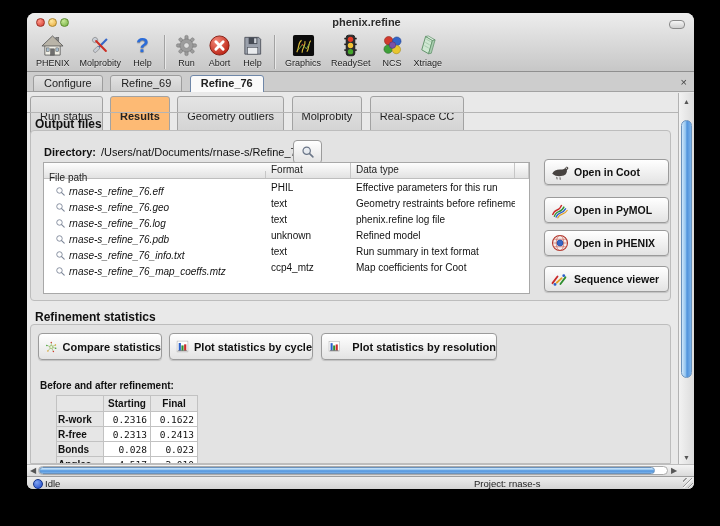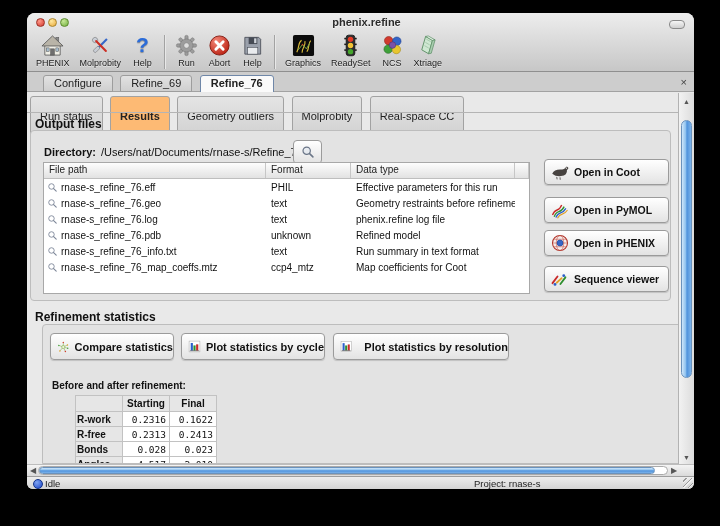--- a/index.html
+++ b/index.html
@@ -36,21 +36,21 @@
   
   #tabbar{
     position:absolute;left:0;top:59px;width:100%;height:20px;background:#cdcdcd;
     border-bottom:1px solid #a2a2a2;box-sizing:border-box;
   }
   .tab{
     position:relative;display:inline-block;height:15px;line-height:15px;margin-top:3px;margin-right:3px;
     padding:0 10px;font-size:11px;color:#222;background:linear-gradient(#e2e2e2,#cfcfcf);
     border:1px solid #9d9d9d;border-radius:3px 3px 0 0;
   }
-  .tab:first-child{margin-left:16px;text-align:center;}
+  .tab:first-child{margin-left:6px;text-align:center;}
   .tab.active{background:#fafafa;border-color:#6f87a8;font-weight:bold;height:16px;margin-top:2px;}
   #tab-close{position:absolute;right:7px;top:3px;font-size:11px;color:#444;line-height:14px;}
   
   #content{position:absolute;left:0;top:79px;width:667px;height:372px;background:#e9e9e9;overflow:hidden;}
   #subtabs{position:absolute;left:3px;top:1px;height:19px;white-space:nowrap;border-bottom:0;}
   .subtab{
     display:inline-block;height:14px;line-height:14px;margin-top:3px;margin-right:3px;padding:12px 9px;
     font-size:11px;color:#222;background:linear-gradient(#e4e4e4,#d2d2d2);
     border:1px solid #a2a2a2;border-radius:3px 3px 0 0;
   }
@@ -68,41 +68,41 @@
     position:absolute;left:262px;top:9px;width:27px;height:22px;border:1px solid #9b9b9b;border-radius:4px;
     background:linear-gradient(#ffffff,#e2e2e2);display:flex;align-items:center;justify-content:center;
   }
   
   #files-table{
     position:absolute;left:12px;top:31px;width:487px;height:132px;background:#fff;
     border:1px solid #a8a8a8;box-sizing:border-box;font-size:10px;color:#111;overflow:hidden;
   }
   #files-header{display:flex;height:15px;background:linear-gradient(#fdfdfd,#e2e2e2);border-bottom:1px solid #bebebe;}
   #files-header .hcell{box-sizing:border-box;padding:1px 0 0 5px;border-right:1px solid #c6c6c6;font-size:10px;color:#222;}
-  .col-path{width:222px;}.col-format{width:85px;}.col-type{width:164px;}.col-spare{flex:1;}
+  .col-path{width:222px;margin-top:8px;}.col-format{width:85px;}.col-type{width:164px;}.col-spare{flex:1;}
   .frow{display:flex;height:16px;align-items:center;}
   .frow .cell{box-sizing:border-box;padding-left:5px;white-space:nowrap;overflow:hidden;}
-  .frow .cell.path{display:flex;align-items:center;padding-left:3px;}
+  .frow .cell.path{display:flex;align-items:center;padding-left:11px;font-style:italic;}
   .frow .cell.path svg{margin-right:3px;flex:none;}
   
   .action-btn{
     position:absolute;left:513px;width:125px;height:26px;border:1px solid #9b9b9b;border-radius:4px;
     background:linear-gradient(#ffffff,#e3e3e3);display:flex;align-items:center;box-sizing:border-box;
     padding-left:5px;box-shadow:0 1px 1px rgba(0,0,0,.15);
   }
   .action-btn .blabel{font-size:10.5px;font-weight:bold;color:#111;margin-left:4px;white-space:nowrap;}
   .stat-btn{
     position:absolute;top:8px;height:27px;border:1px solid #9b9b9b;border-radius:4px;
     background:linear-gradient(#ffffff,#e3e3e3);display:flex;align-items:center;box-sizing:border-box;
     padding-left:6px;box-shadow:0 1px 1px rgba(0,0,0,.15);
   }
   .stat-btn .blabel{font-size:11px;font-weight:bold;color:#111;margin-left:5px;white-space:nowrap;}
   #before-label{position:absolute;left:9px;top:55px;font-size:10px;font-weight:bold;color:#111;}
   
-  #stats-table{position:absolute;left:32px;top:70px;border-collapse:collapse;}
+  #stats-table{position:absolute;left:25px;top:70px;border-collapse:collapse;}
   #stats-table td,#stats-table th{border:1px solid #c2c2c2;box-sizing:border-box;}
   #stats-table th{width:47px;height:16px;background:#e6e6e6;font-size:10px;font-weight:bold;color:#111;}
   #stats-table td.rowlabel{width:47px;height:15px;background:#e6e6e6;font-size:10px;font-weight:bold;color:#111;text-align:left;}
   #stats-table td.val{width:47px;height:15px;background:#fff;font-family:"DejaVu Sans Mono",monospace;
     font-size:9.5px;text-align:right;padding-right:3px;color:#111;}
   tr.hl td.val{color:#f0a224;}
   
   #vscroll{
     position:absolute;left:651px;top:1px;width:16px;height:371px;background:linear-gradient(to right,#f2f2f2,#dcdcdc);
     border-left:1px solid #b2b2b2;box-sizing:border-box;
@@ -410,21 +410,21 @@
           <path d="M12.5 18 L18.5 10" stroke="#2f8f2f" stroke-width="2.2" stroke-linecap="round"></path>
           <circle cx="6" cy="18.5" r="1.7" fill="#2b5fc9"></circle>
           <circle cx="16.5" cy="8" r="1.7" fill="#2b5fc9"></circle>
         </svg>
         <span class="blabel">Sequence viewer</span>
       </div>
     </div>
 
     <div class="section-heading" style="top:218px;">Refinement statistics</div>
 
-    <div class="groupbox" style="top:232px;height:140px;border-radius:4px 4px 0 0;margin-left:12px;">
+    <div class="groupbox" style="top:232px;height:140px;border-radius:4px 4px 0 0;">
       <div class="stat-btn" style="left:7px;width:124px;">
         <svg width="20" height="20" viewBox="0 0 24 24">
           <g stroke="#7aa83f" stroke-width="1">
             <line x1="12" y1="12" x2="12" y2="3.5"></line>
               <line x1="12" y1="12" x2="20" y2="8"></line>
             <line x1="12" y1="12" x2="20.5" y2="14.5"></line>
               <line x1="12" y1="12" x2="16" y2="20.5"></line>
             <line x1="12" y1="12" x2="5.5" y2="19.5"></line>
               <line x1="12" y1="12" x2="3.5" y2="9"></line>
           </g>

